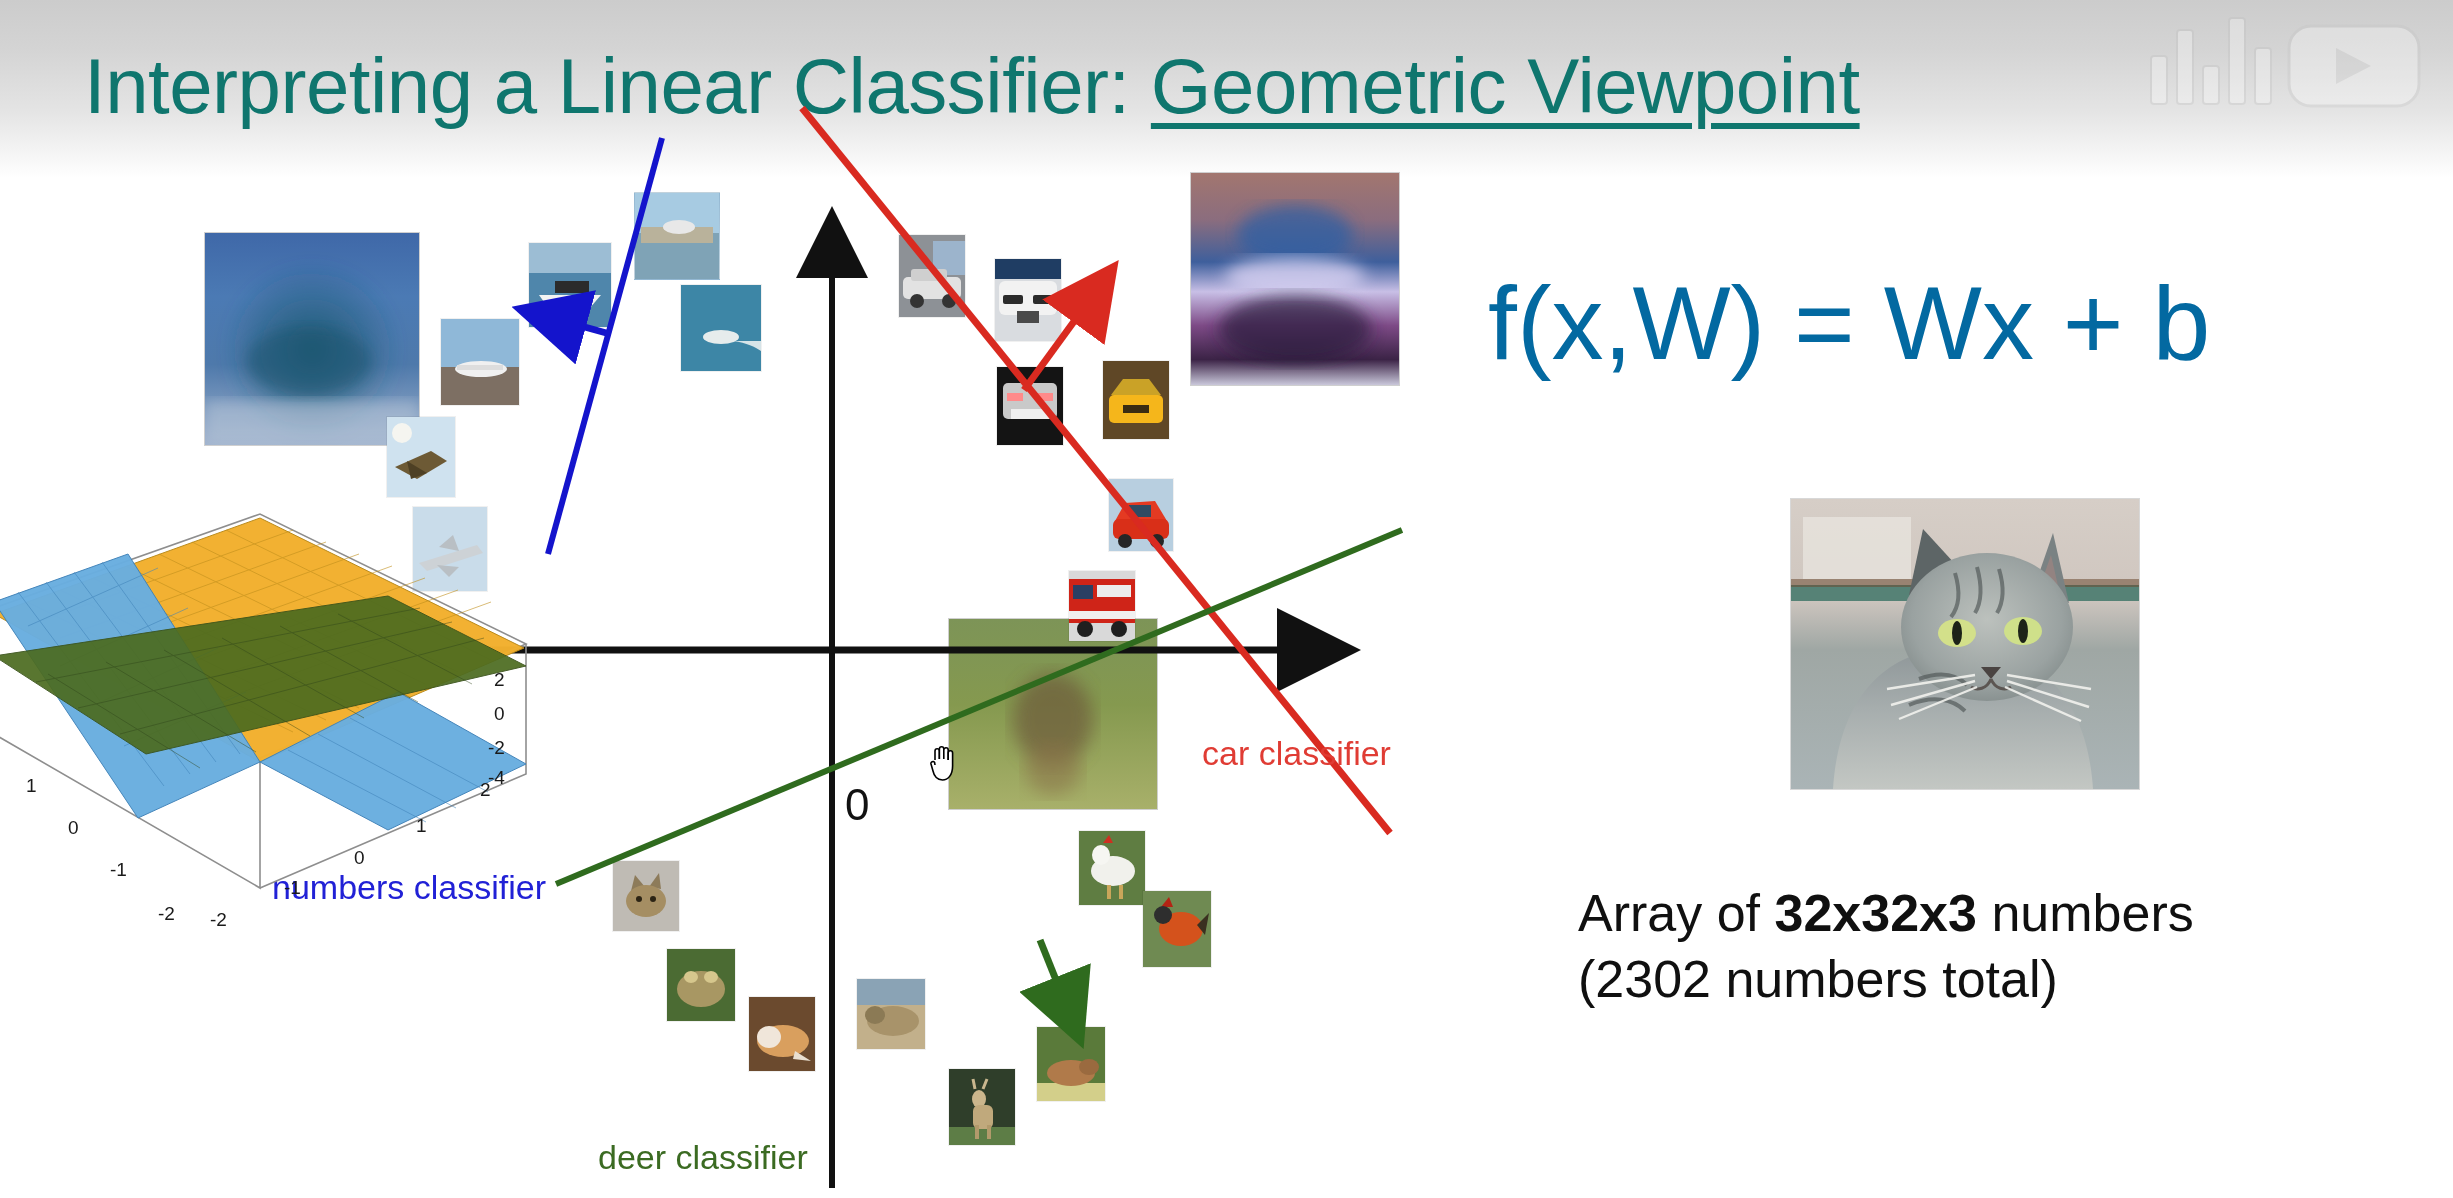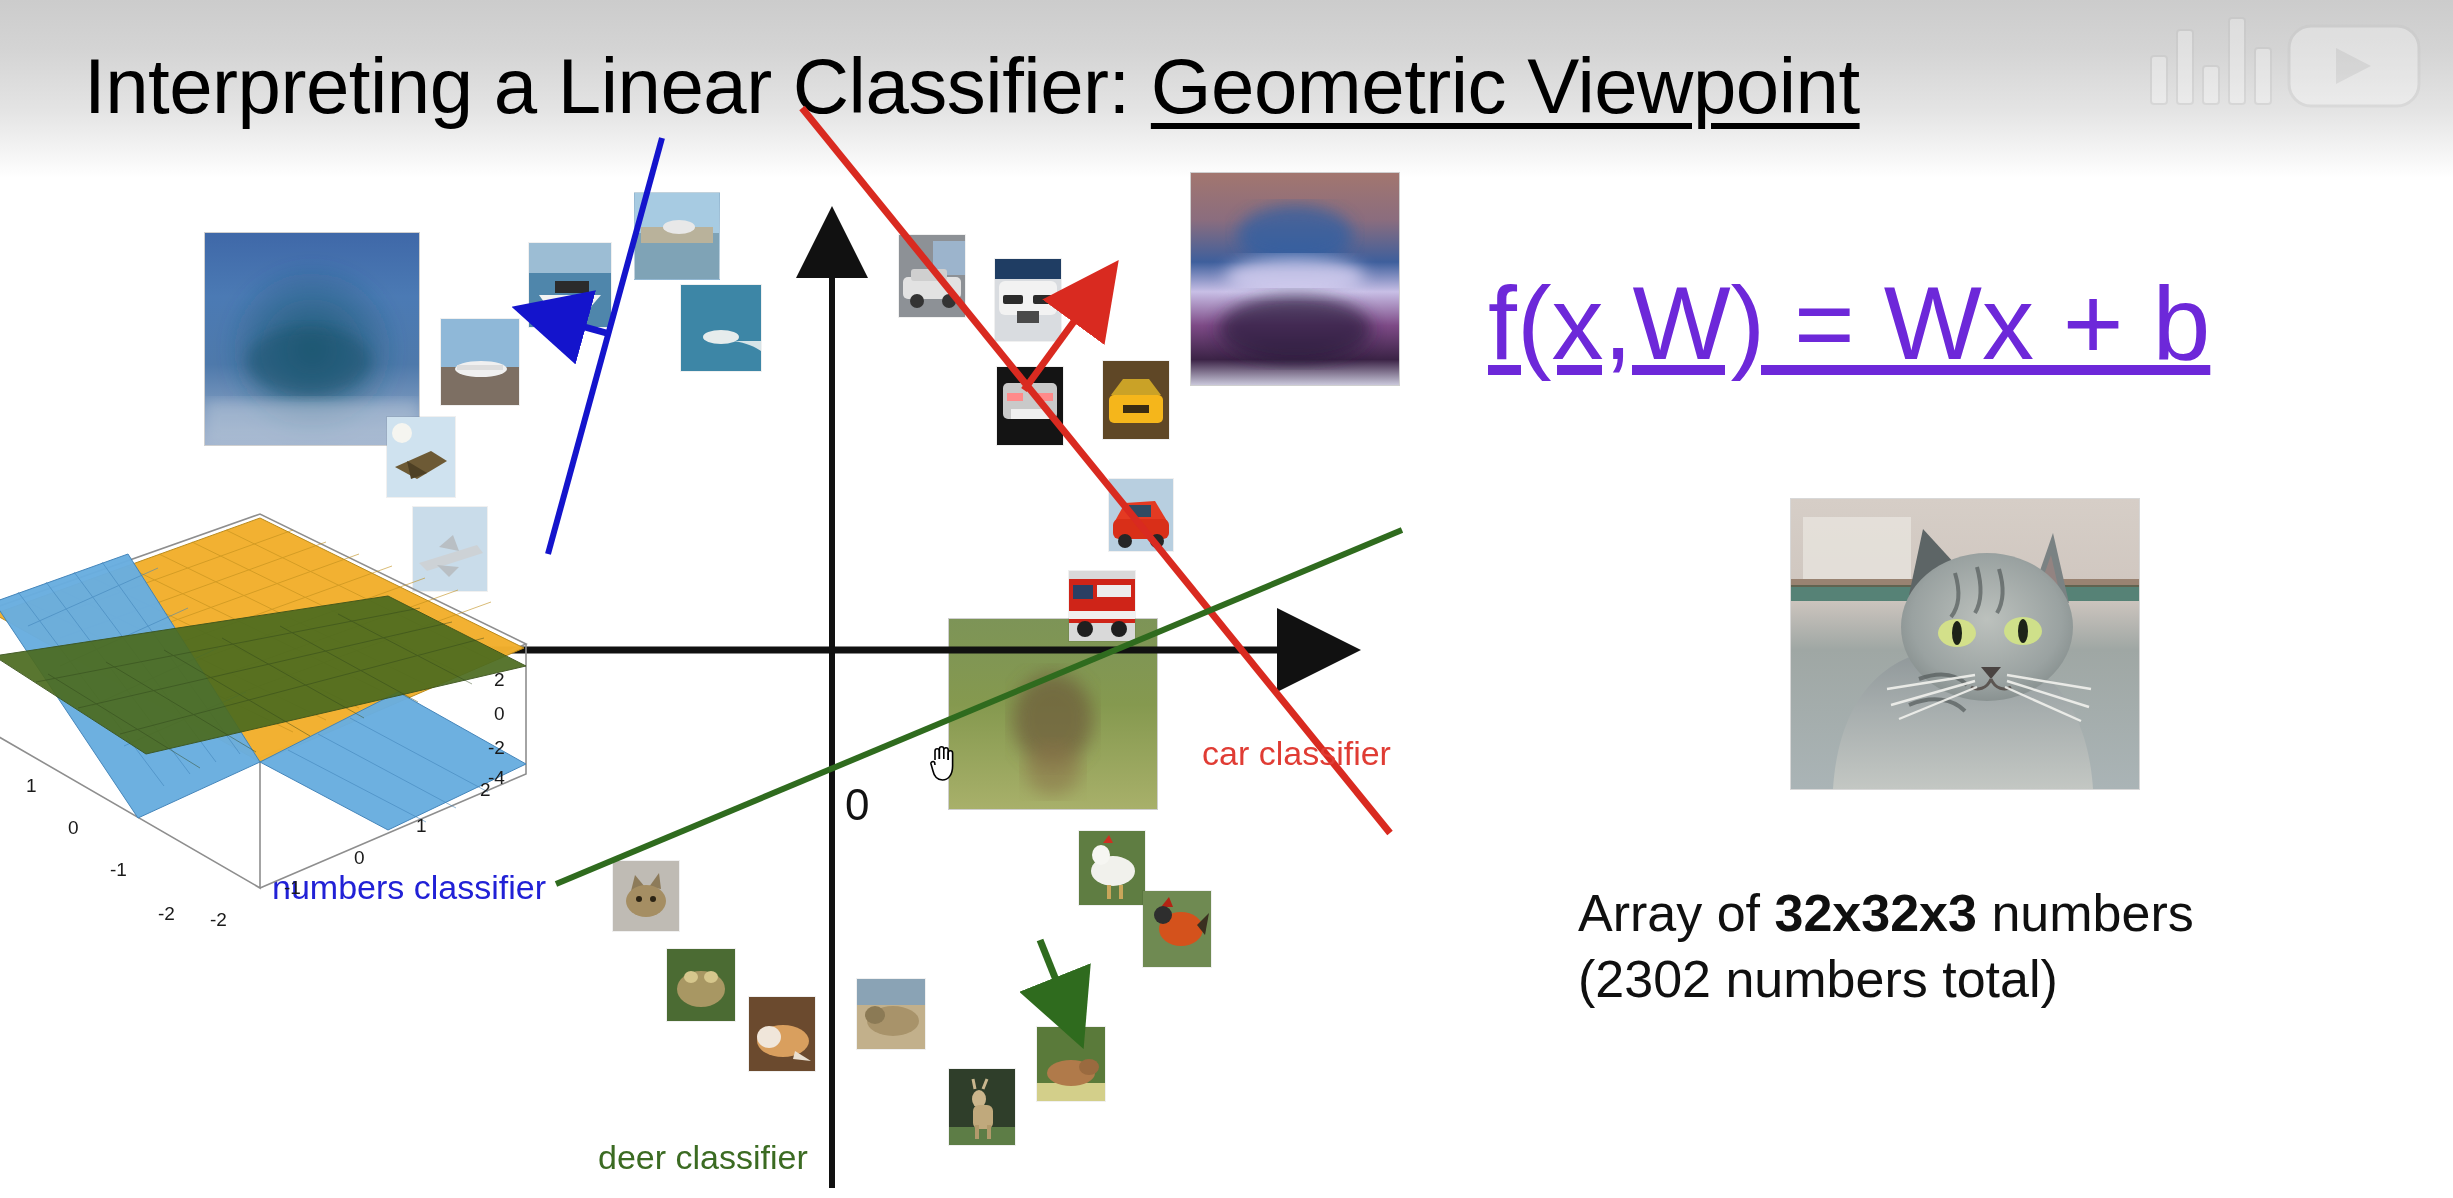--- a/index.html
+++ b/index.html
@@ -11,37 +11,37 @@
   }
   #slide{position:absolute;inset:0;overflow:hidden;background:#fff;}
 
   
   .header-band{
     position:absolute;left:0;top:0;width:2453px;height:178px;
     background:linear-gradient(180deg,#cccccc 0%,#d4d4d4 28%,#e4e4e4 62%,#f4f4f4 85%,#ffffff 100%);
   }
   .slide-title{
     position:absolute;left:84px;top:40px;width:2320px;height:92px;
-    font-size:78px;line-height:92px;font-weight:400;color:#000000;
+    font-size:78px;line-height:92px;font-weight:400;color:#0f766e;
     white-space:nowrap;letter-spacing:-0.5px;
   }
   .slide-title .under{
     text-decoration:underline;text-decoration-thickness:6px;text-underline-offset:10px;
   }
 
   
   .watermark{
     position:absolute;right:14px;top:8px;width:300px;height:112px;opacity:.30;
     pointer-events:none;
   }
 
   
   .formula{
     position:absolute;left:1488px;top:268px;
-    font-size:104px;line-height:110px;color:#6d28d9;font-weight:400;white-space:nowrap;text-decoration:underline;
+    font-size:104px;line-height:110px;color:#0369a1;font-weight:400;white-space:nowrap;
   }
   .cat-photo{
     position:absolute;left:1790px;top:498px;width:348px;height:290px;
     border:1px solid #d8d8d8;overflow:hidden;background:#b9bcb6;
   }
   .caption{
     position:absolute;left:1578px;top:880px;width:880px;
     font-size:52px;line-height:66px;color:#101010;
   }
   .caption b{font-weight:700;text-align:right;}

